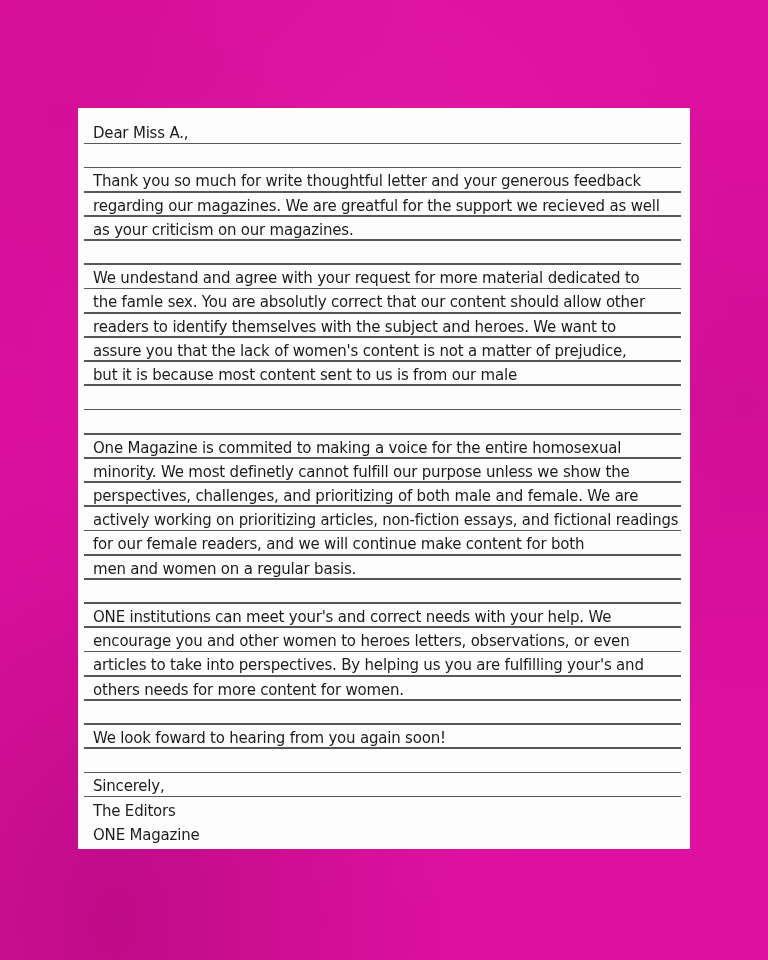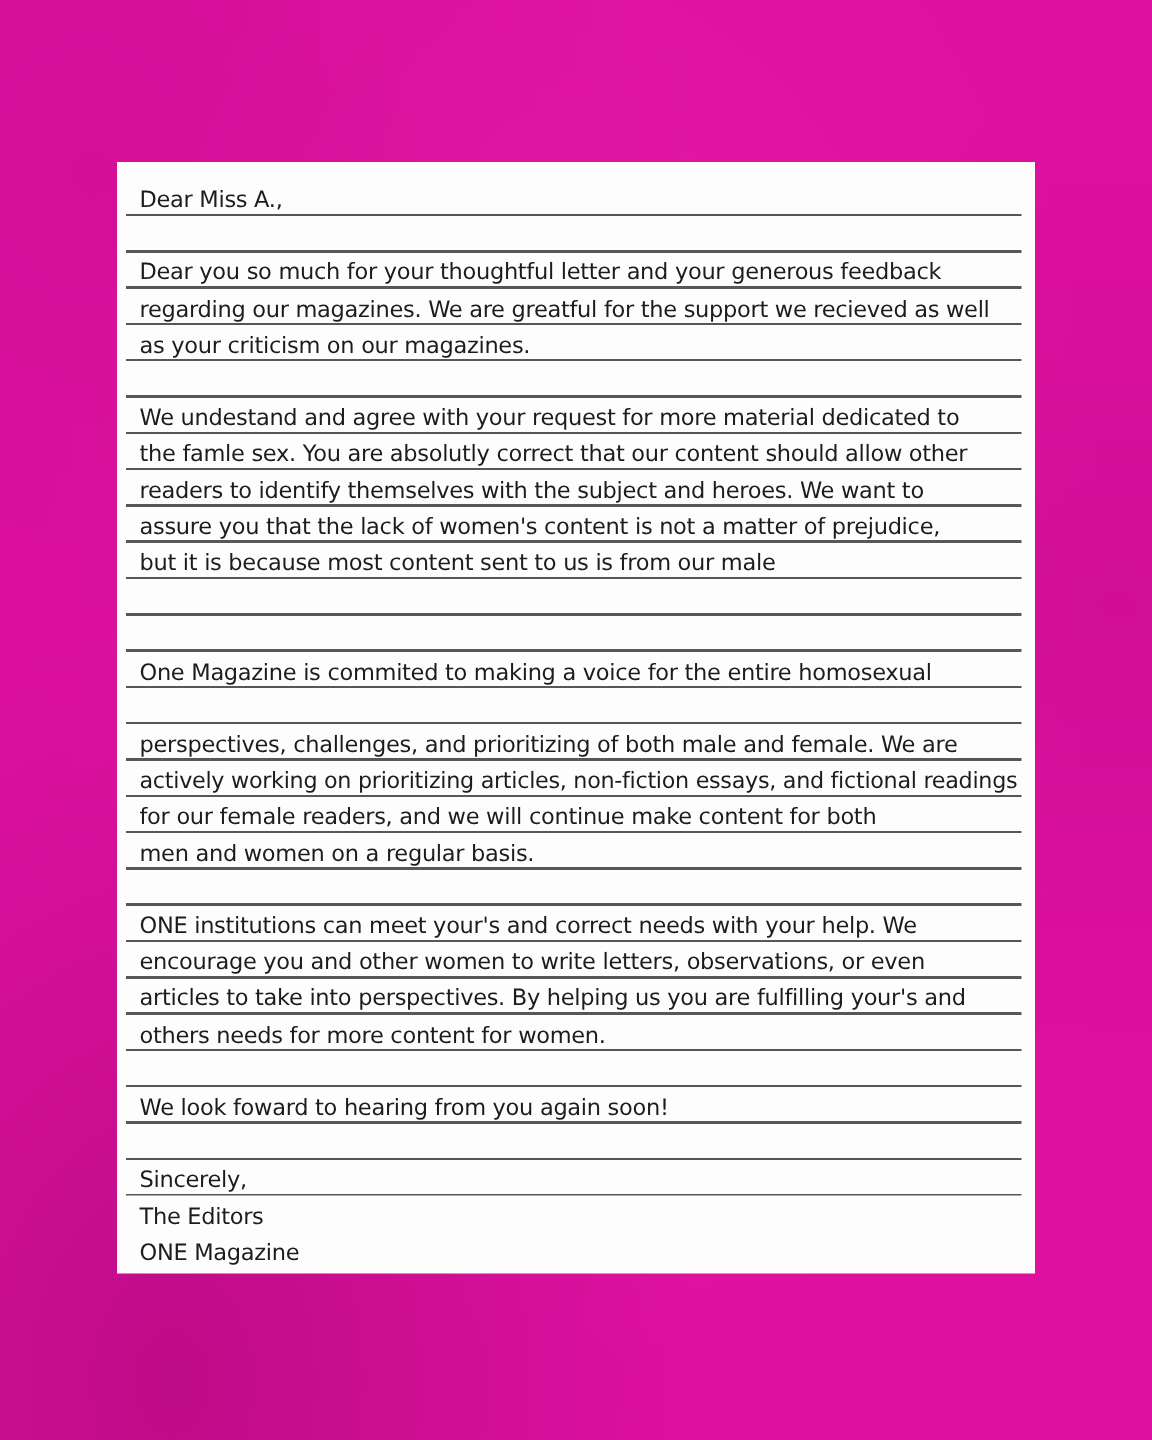--- a/index.html
+++ b/index.html
@@ -61,38 +61,39 @@
 </style>
 </head>
 <body>
 
 <div class="scene">
   <div class="paper">
     <div class="rules"></div>
 
     <div class="row" style="--r:0">Dear Miss A.,</div>
     <div class="row" style="--r:1"></div>
-    <div class="row" style="--r:2">Dear you so much for your thoughtful letter and your generous feedback</div>
+    <div class="row" style="--r:2">Thank you so much for write thoughtful letter and your generous feedback</div>
     <div class="row" style="--r:3">regarding our magazines. We are greatful for the support we recieved as well</div>
     <div class="row" style="--r:4">as your criticism on our magazines.</div>
     <div class="row" style="--r:5"></div>
     <div class="row" style="--r:6">We undestand and agree with your request for more material dedicated to</div>
     <div class="row" style="--r:7">the famle sex. You are absolutly correct that our content should allow other</div>
     <div class="row" style="--r:9">assure you that the lack of women's content is not a matter of prejudice,</div>
     <div class="row" style="--r:8">readers to identify themselves with the subject and heroes. We want to</div>
     <div class="row" style="--r:10">but it is because most content sent to us is from our male</div>
     <div class="row" style="--r:12"></div>
     <div class="row" style="--r:13">One Magazine is commited to making a voice for the entire homosexual</div>
+    <div class="row" style="--r:14">minority. We most definetly cannot fulfill our purpose unless we show the</div>
     <div class="row" style="--r:15">perspectives, challenges, and prioritizing of both male and female. We are</div>
     <div class="row" style="--r: 16; transform: scaleX(0.989848);">actively working on prioritizing articles, non-fiction essays, and fictional readings</div>
     <div class="row" style="--r:17">for our female readers, and we will continue make content for both</div>
     <div class="row" style="--r:18">men and women on a regular basis.</div>
     <div class="row" style="--r:19"></div>
     <div class="row" style="--r:20">ONE institutions can meet your's and correct needs with your help. We</div>
-    <div class="row" style="--r:21">encourage you and other women to write letters, observations, or even</div>
+    <div class="row" style="--r:21">encourage you and other women to heroes letters, observations, or even</div>
     <div class="row" style="--r:22">articles to take into perspectives. By helping us you are fulfilling your's and</div>
     <div class="row" style="--r:23">others needs for more content for women.</div>
     <div class="row" style="--r:24"></div>
     <div class="row" style="--r:25">We look foward to hearing from you again soon!</div>
     <div class="row" style="--r:26"></div>
     <div class="row" style="--r:27">Sincerely,</div>
     <div class="row" style="--r:28">The Editors</div>
     <div class="row" style="--r:29">ONE Magazine</div>
   </div>
 </div>

